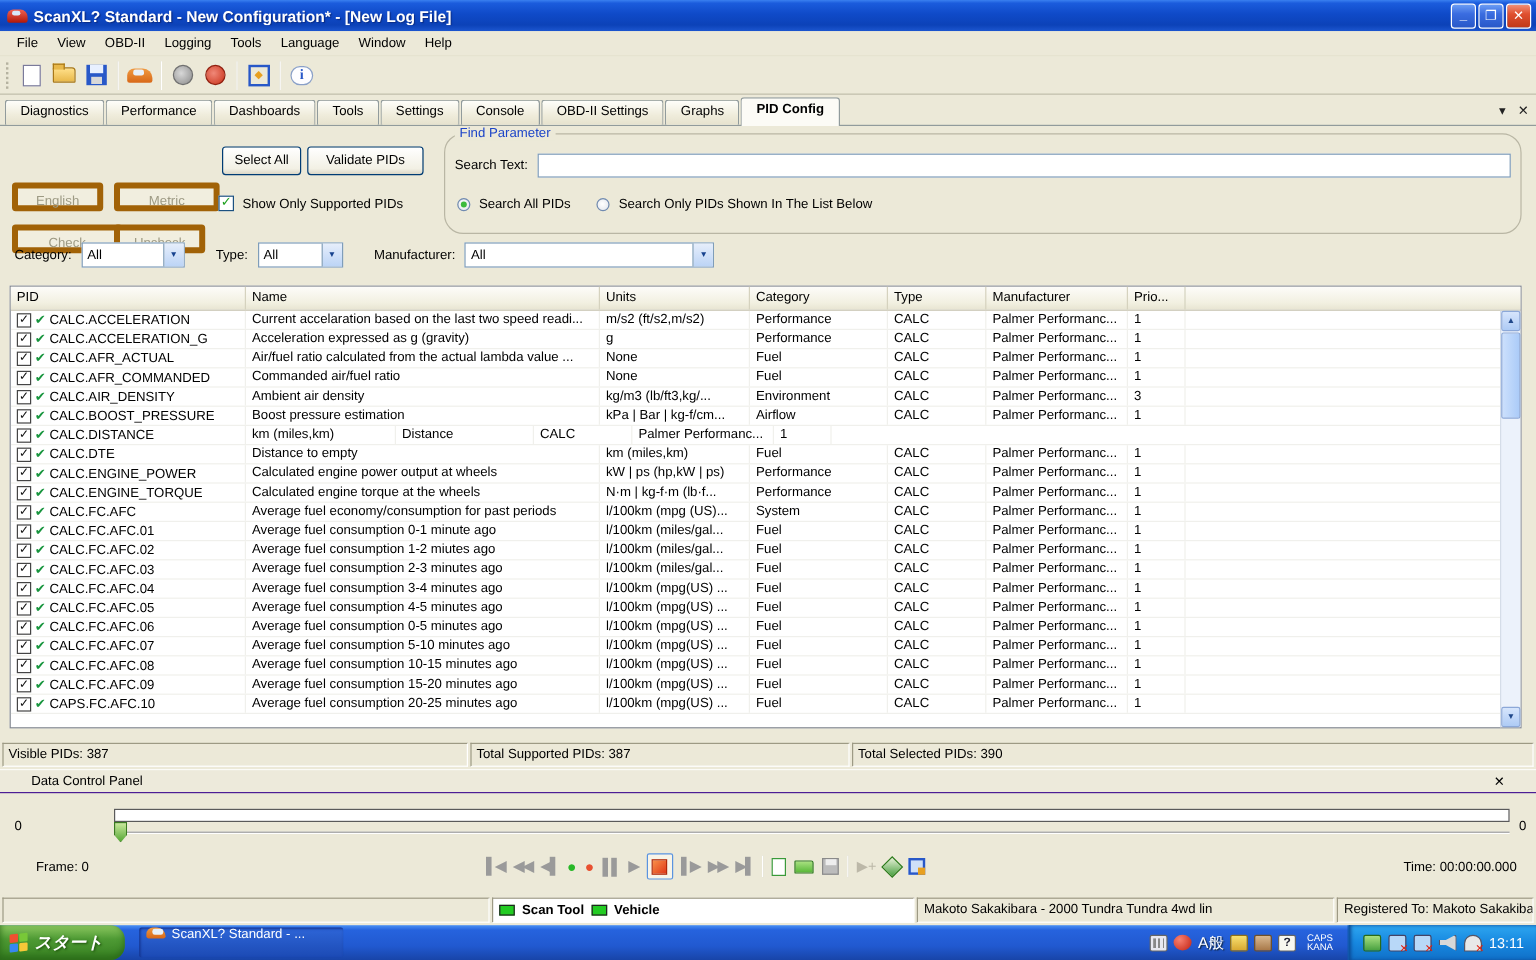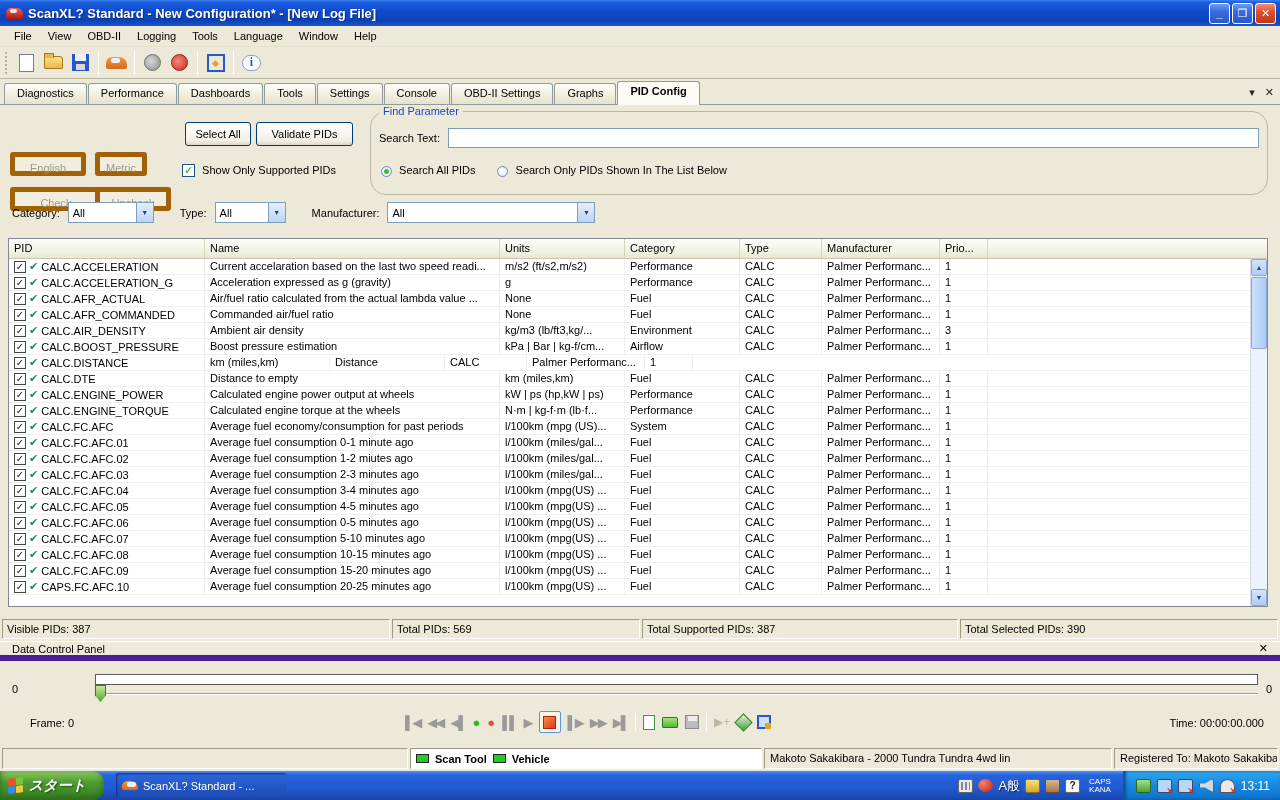--- a/index.html
+++ b/index.html
@@ -88,21 +88,21 @@
   .sbtn { height:17px; background:linear-gradient(180deg,#D6E5FC,#AECBF5); border:1px solid #8CA8D8; border-radius:2px; color:#20488A; font-size:7px; display:flex; align-items:center; justify-content:center; }
   .sthumb { height:72px; margin-top:1px; background:linear-gradient(90deg,#CCE0FC,#ABCBF8); border:1px solid #8CA8D8; border-radius:2px; }
   .sspace { flex:1; }
 
   
   .statusbar { height:24px; background:#ECE9D8; display:flex; padding:2px 2px; gap:2px; }
   .sseg { border:1px solid; border-color:#9D9A84 #FFF #FFF #9D9A84; padding:3px 4px 0; white-space:nowrap; overflow:hidden; }
 
   
   .dcp { height:105px; background:#ECE9D8; border-top:1px solid #fff; position:relative; }
-  .dcp-header { height:19px; border-bottom:6px solid #4c1d95; display:flex; align-items:center; padding:0 12px; justify-content:space-between; background:#EDEADB; }
+  .dcp-header { height:19px; border-bottom:1px solid #4c1d95; display:flex; align-items:center; padding:0 26px; justify-content:space-between; background:#EDEADB; }
   .dcp-body { position:relative; height:85px; }
   .pbar { position:absolute; left:95px; top:13px; right:22px; height:11px; background:#fff; border:1px solid #5a5a5a; }
   .sliderline { position:absolute; left:95px; top:32px; right:22px; height:2px; background:#fff; border-top:1px solid #9a9a9a; }
   .sliderthumb { position:absolute; left:95px; top:24px; width:11px; height:17px;
      background:linear-gradient(180deg,#C8E89A,#58A838); border:1px solid #3A7A20;
      clip-path:polygon(0 0,100% 0,100% 62%,50% 100%,0 62%); }
   .dcp-zero-l { position:absolute; left:12px; top:22px; }
   .dcp-zero-r { position:absolute; right:8px; top:22px; }
   .framelabel { position:absolute; left:30px; top:56px; }
   .timelabel { position:absolute; right:16px; top:56px; }
@@ -131,21 +131,21 @@
   
   .taskbar { height:29px; background:linear-gradient(180deg,#4A90F4 0%,#2663DE 14%,#2159D0 60%,#1844A8 100%); display:flex; align-items:stretch; position:relative; }
   .startbtn { width:104px; border-radius:0 12px 12px 0; background:linear-gradient(180deg,#8CC860 0%,#4E9A34 40%,#3A8424 90%);
     box-shadow:inset 0 -3px 6px #2A6A18; display:flex; align-items:center; gap:5px; padding:0 12px 0 8px; }
   .flag { width:16px; height:16px; display:grid; grid-template-columns:7px 7px; grid-template-rows:7px 7px; gap:1px; transform:skewY(-6deg); }
   .flag i { border-radius:1px; }
   .flag i:nth-child(1){background:#F05030;} .flag i:nth-child(2){background:#78C838;}
   .flag i:nth-child(3){background:#3888F0;} .flag i:nth-child(4){background:#F8C838;}
   .starttext { color:#fff; font-weight:bold; font-style:italic; font-size:14px; text-shadow:1px 1px 2px #184A08; white-space:nowrap; }
   .taskbtn { margin:2px 10px 2px 12px; width:170px; border-radius:2px; background:linear-gradient(180deg,#2E66D8,#1C4AB4); box-shadow:inset 1px 1px 2px #12308A;
-    display:flex; align-items:center; gap:5px; padding:0 6px; color:#fff; }
+    display:flex; gap:5px; padding:0 6px; color:#fff; }
   .taskbtn .ic-car { width:16px; height:9px; flex:0 0 16px; }
   .tray { position:absolute; right:0; top:0; bottom:0; display:flex; align-items:center; }
   .imearea { display:flex; align-items:center; gap:5px; padding:0 8px; }
   .trayicon { width:15px; height:14px; border-radius:2px; position:relative; flex:0 0 15px; }
   .ti-kbd { background:#E8E8F0; border:1px solid #666; }
   .ti-kbd:after { content:""; position:absolute; inset:2px; background:repeating-linear-gradient(90deg,#888 0 2px,transparent 2px 4px); }
   .ti-ball { background:radial-gradient(circle at 5px 4px,#F88070,#C02010); border-radius:50%; width:13px; height:13px; }
   .ime-a { color:#fff; font-size:13px; white-space:nowrap; text-shadow:1px 1px 1px #123; }
   .ti-book { background:linear-gradient(180deg,#F8E070,#D8A830); border:1px solid #907018; }
   .ti-box { background:linear-gradient(180deg,#D8B890,#A87848); border:1px solid #705028; }
@@ -231,21 +231,21 @@
       <div class="tab">Graphs</div>
       <div class="tab active">PID Config</div>
       <div class="tabbar-right">
       <span>▾</span>
       <span>✕</span>
     </div>
     </div>
 
   <div class="content">
     <div class="xpbtn disabled" style="left:10px; top:18px; width:76px;">English</div>
-    <div class="xpbtn disabled" style="left:95px; top:18px; width:52px;">Metric</div>
+    <div class="xpbtn disabled" style="left:95px; top:18px; width:88px;">Metric</div>
     <div class="xpbtn" style="left:185px; top:17px; width:66px;">Select All</div>
     <div class="xpbtn" style="left:256px; top:17px; width:97px;">Validate PIDs</div>
     <div class="xpbtn disabled" style="left:10px; top:53px; width:92px;">Check</div>
     <div class="xpbtn disabled" style="left:95px; top:53px; width:76px;">Uncheck</div>
 
     <div style="position:absolute; left:182px; top:58px;">
       <span class="cbx">✓</span>
       <span class="checklabel">Show Only Supported PIDs</span>
     </div>
 
@@ -597,21 +597,20 @@
           <div class="sthumb"></div>
           <div class="sspace"></div>
           <div class="sbtn">▼</div>
         </div>
       </div>
     </div>
   </div>
 
   <div class="statusbar">
     <div class="sseg" style="width:388px;">Visible PIDs: 387</div>
-    <div class="sseg" style="width:248px;">Total PIDs: 569</div>
     <div class="sseg" style="width:316px;">Total Supported PIDs: 387</div>
     <div class="sseg" style="flex:1;">Total Selected PIDs: 390</div>
   </div>
 
   <div class="dcp">
     <div class="dcp-header">
       <span>Data Control Panel</span>
       <span>✕</span>
     </div>
     <div class="dcp-body">

